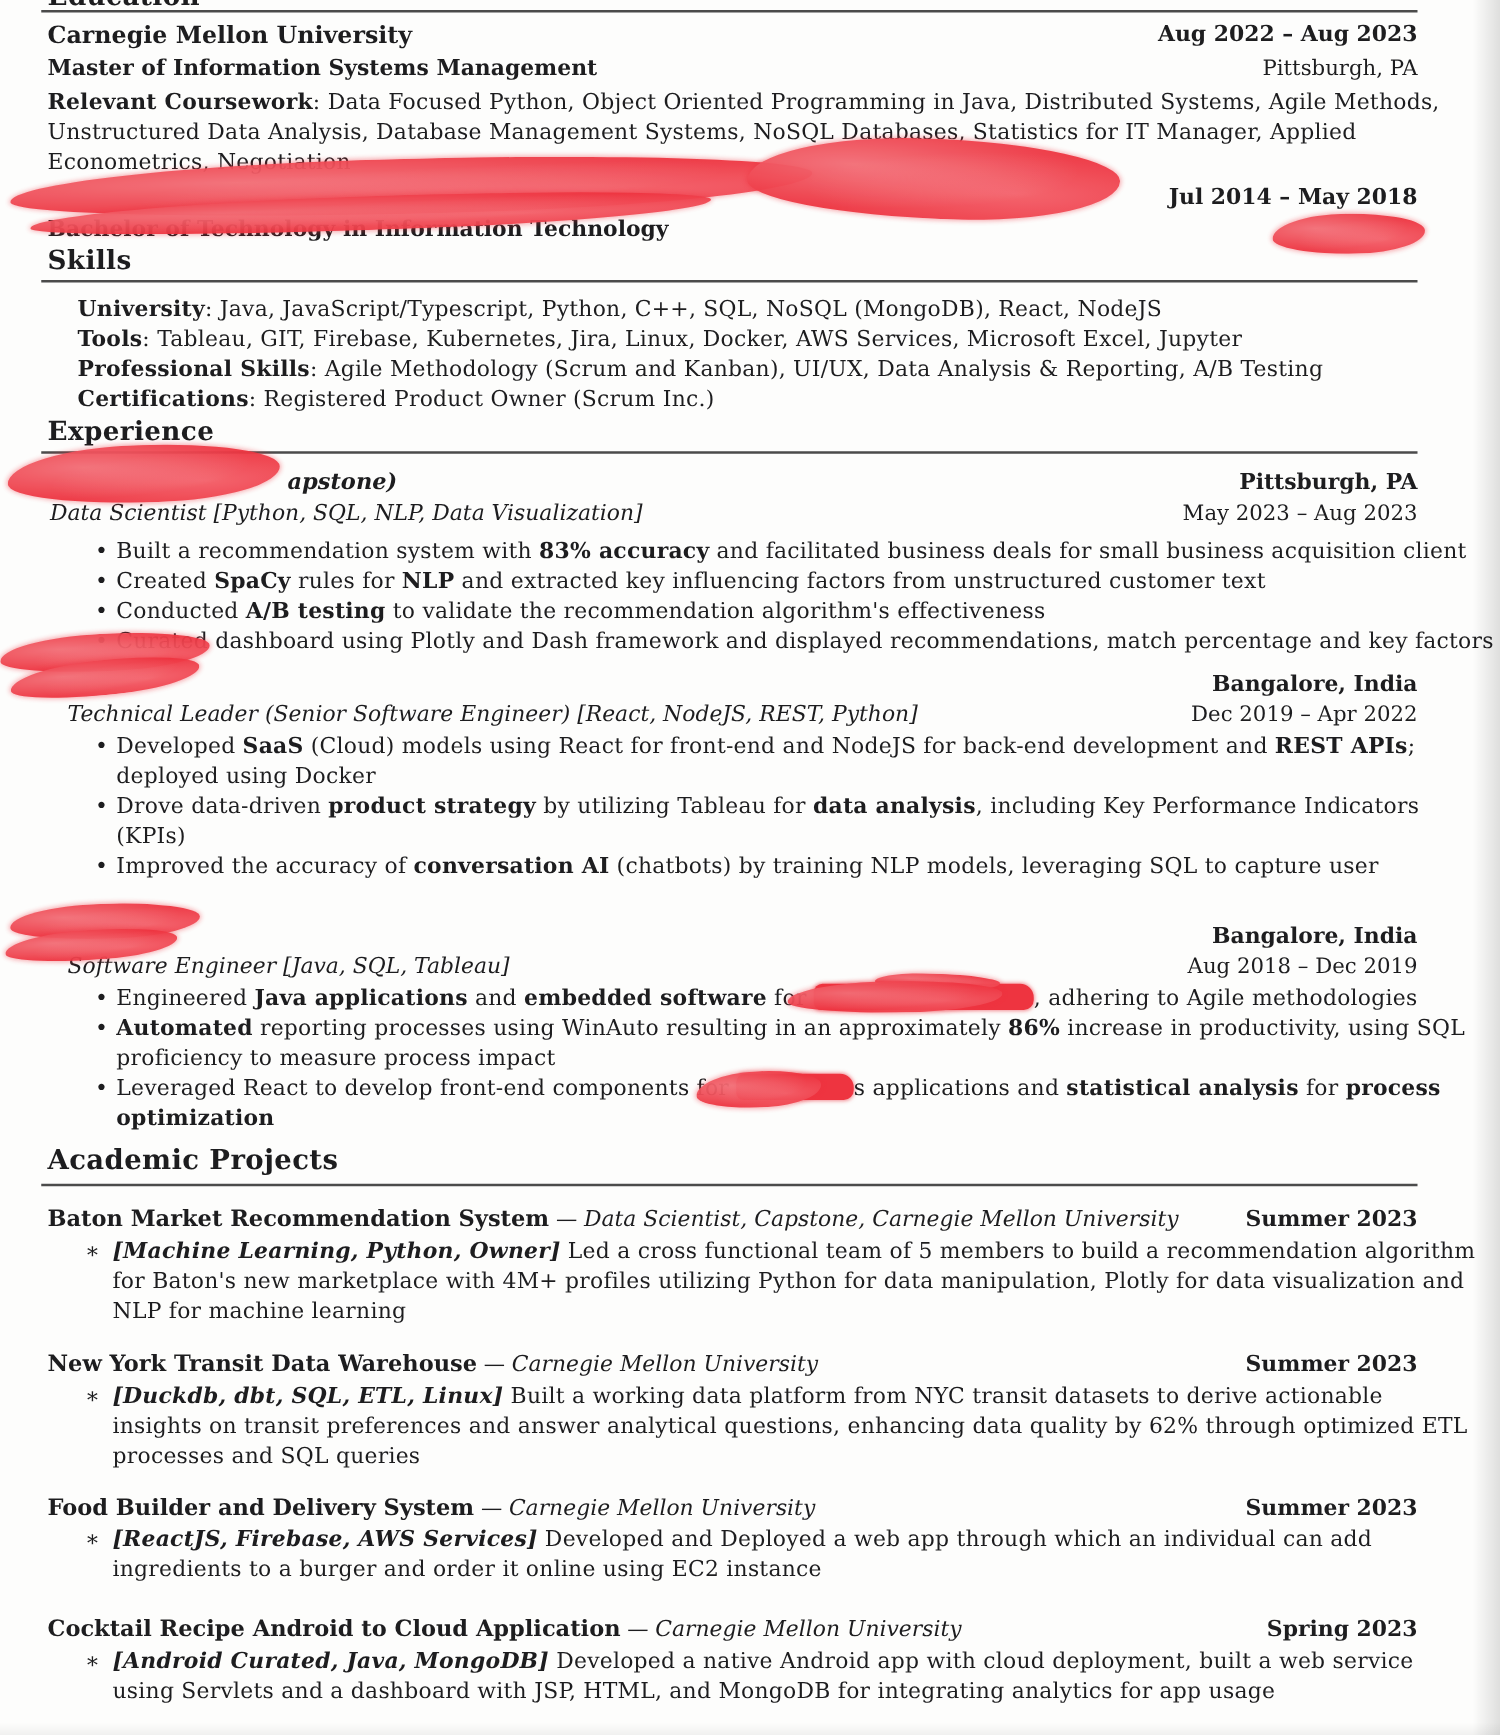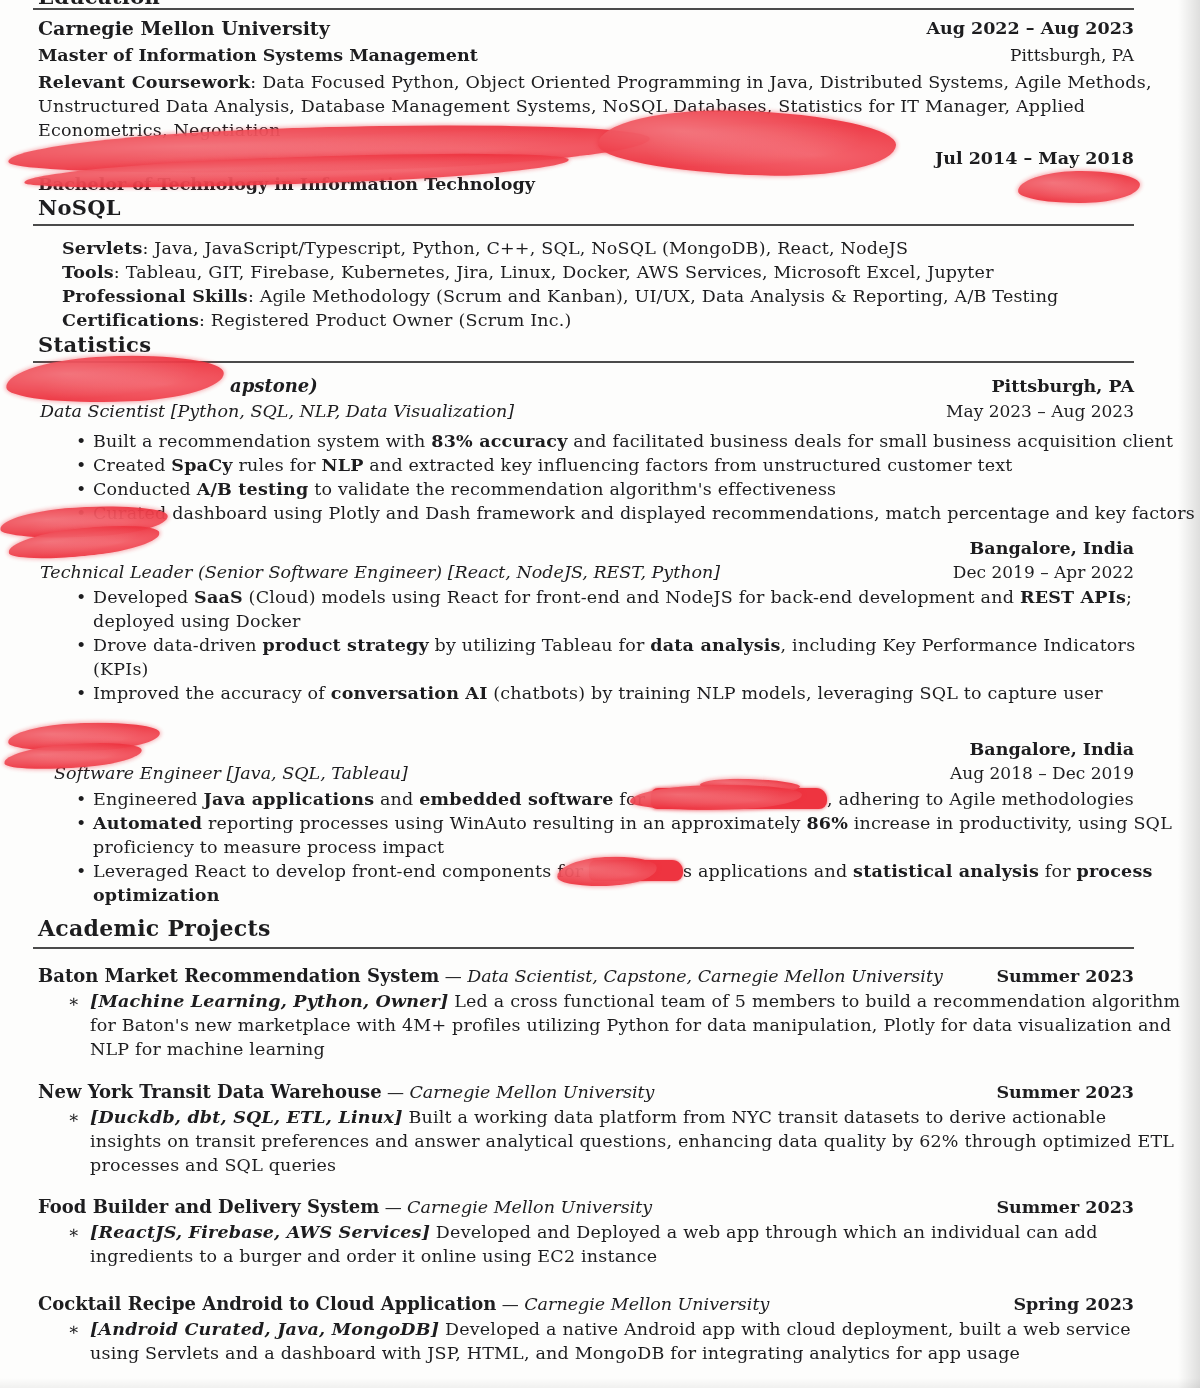--- a/index.html
+++ b/index.html
@@ -57,55 +57,55 @@
   .redact-inline{display:inline-block;height:21px;vertical-align:-4px;background:#ee3440;
     border-radius:7px 11px 8px 6px;box-shadow:0 0 3px 1px rgba(238,52,64,.5);}
 </style>
 </head>
 <body>
 
 <div class="page">
   <div class="sech" style="top:-16px">Education</div>
   <div class="rule" style="top:8px"></div>
 
-  <div class="sech" style="top:195px">NoSQL</div>
+  <div class="sech" style="top:195px">Skills</div>
   <div class="rule" style="top:224px"></div>
 
-  <div class="sech" style="top:332px">Statistics</div>
+  <div class="sech" style="top:332px">Experience</div>
   <div class="rule" style="top:361px"></div>
 
   <div class="sech big" style="top:915px">Academic Projects</div>
   <div class="rule" style="top:947px"></div>
 
   <div id="gen">
       <div class="row" style="top: 16px;"><span class="nm">Carnegie Mellon University</span><span class="rt dtb">Aug 2022 – Aug 2023</span></div>
       <div class="row" style="top: 43px;"><span class="dg">Master of Information Systems Management</span><span class="rt dt">Pittsburgh, PA</span></div>
       <div class="bodyline" style="top: 70px;"><b>Relevant Coursework</b>: Data Focused Python, Object Oriented Programming in Java, Distributed Systems, Agile Methods,</div>
       <div class="bodyline" style="top: 94px;">Unstructured Data Analysis, Database Management Systems, NoSQL Databases, Statistics for IT Manager, Applied</div>
       <div class="bodyline" style="top: 118px;">Econometrics, Negotiation</div>
       <div class="row" style="top: 146px;">
         <span class="rt dtb">Jul 2014 – May 2018</span>
       </div>
       <div class="row" style="top: 172px;"><span class="dg">Bachelor of Technology in Information Technology</span></div>
-      <div class="skrow" style="top: 236px;"><b>Servlets</b>: Java, JavaScript/Typescript, Python, C++, SQL, NoSQL (MongoDB), React, NodeJS</div>
+      <div class="skrow" style="top: 236px;"><b>University</b>: Java, JavaScript/Typescript, Python, C++, SQL, NoSQL (MongoDB), React, NodeJS</div>
       <div class="skrow" style="top: 260px;"><b>Tools</b>: Tableau, GIT, Firebase, Kubernetes, Jira, Linux, Docker, AWS Services, Microsoft Excel, Jupyter</div>
       <div class="skrow" style="top: 284px;"><b>Professional Skills</b>: Agile Methodology (Scrum and Kanban), UI/UX, Data Analysis &amp; Reporting, A/B Testing</div>
       <div class="skrow" style="top: 308px;"><b>Certifications</b>: Registered Product Owner (Scrum Inc.)</div>
       <div class="row" style="top: 374px;"><span class="cfrag">apstone)</span><span class="rt locb">Pittsburgh, PA</span></div>
       <div class="row" style="top: 399px;"><span class="role" style="margin-left: 2px;">Data Scientist [Python, SQL, NLP, Data Visualization]</span><span class="rt dt">May 2023 – Aug 2023</span></div>
       <div class="bullets" style="top: 429px;">
         <div class="bl first">Built a recommendation system with <b>83% accuracy</b> and facilitated business deals for small business acquisition client</div>
         <div class="bl first">Created <b>SpaCy</b> rules for <b>NLP</b> and extracted key influencing factors from unstructured customer text</div>
         <div class="bl first">Conducted <b>A/B testing</b> to validate the recommendation algorithm's effectiveness</div>
         <div class="bl first">Curated dashboard using Plotly and Dash framework and displayed recommendations, match percentage and key factors</div>
       </div>
       <div class="row" style="top: 536px;">
         <span class="rt locb">Bangalore, India</span>
       </div>
-      <div class="row" style="top: 560px;"><span class="role" style="margin-left: 2px;">Technical Leader (Senior Software Engineer) [React, NodeJS, REST, Python]</span><span class="rt dt">Dec 2019 – Apr 2022</span></div>
+      <div class="row" style="top: 560px;"><span class="role" style="margin-left: 16px;">Technical Leader (Senior Software Engineer) [React, NodeJS, REST, Python]</span><span class="rt dt">Dec 2019 – Apr 2022</span></div>
       <div class="bullets" style="top: 585px;">
         <div class="bl first">Developed <b>SaaS</b> (Cloud) models using React for front-end and NodeJS for back-end development and <b>REST APIs</b>;</div>
         <div class="bl cont">deployed using Docker</div>
         <div class="bl first">Drove data-driven <b>product strategy</b> by utilizing Tableau for <b>data analysis</b>, including Key Performance Indicators</div>
         <div class="bl cont">(KPIs)</div>
         <div class="bl first">Improved the accuracy of <b>conversation AI</b> (chatbots) by training NLP models, leveraging SQL to capture user</div>
       </div>
       <div class="row" style="top: 737px;">
         <span class="rt locb">Bangalore, India</span>
       </div>

